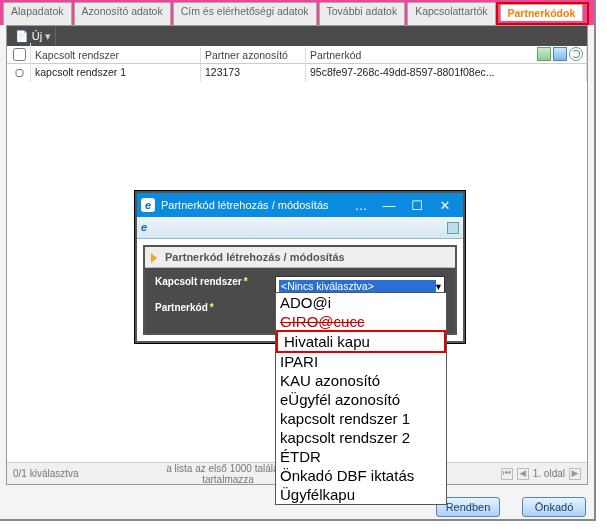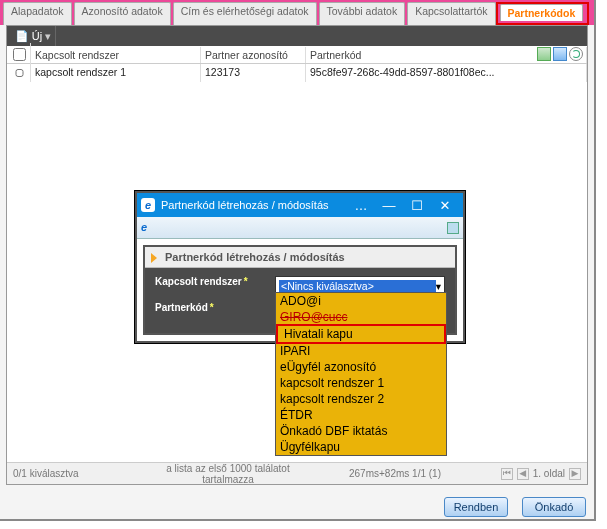--- a/index.html
+++ b/index.html
@@ -117,21 +117,21 @@
   .statusbar .sel { flex:0 0 130px; padding-left:6px;}
   .statusbar .info { flex:0 0 160px; text-align:center;}
   .statusbar .info2 { flex:1; padding-left:30px;}
   .statusbar .pager { flex:0 0 100px; text-align:right; padding-right:6px; display:flex; gap:4px; justify-content:flex-end; align-items:center;}
   .pg-btn{width:12px;height:12px;border:1px solid #bbb;display:inline-flex;align-items:center;justify-content:center;color:#999;font-size:9px;line-height:1;}
 
   
   .bottom-buttons {
     position:absolute;
     right:8px; bottom:2px;
-    display:flex; gap:14px;
+    display:flex; gap:22px;
   }
   .btn {
     min-width:64px;
     height:20px;
     border:1px solid #4a88c7;
     border-radius:3px;
     background: linear-gradient(#e9f3ff,#aed0f2);
     color:#14406f;
     font-size:11px;
     display:flex;align-items:center;justify-content:center;
@@ -206,22 +206,22 @@
     position:relative;
   }
   .sel-display{
     height:20px; border:1px solid #333; background:#fff;color:#000;
     font-size:10.5px; padding:0 3px; display:flex; align-items:center;
   }
   .sel-display .seltxt{flex:1;background:#2a6fd6;color:#fff;padding:0 2px;}
   .sel-display .caret{color:#000;}
   .dropdown{
     position:absolute; top:16px; left:0; right:-2px;
-    background:#eab308; border:1px solid #555; z-index:20;
-    font-size:12px; color:#000;
+    background:#ffffff; border:1px solid #555; z-index:20;
+    font-size:15px; color:#000;
   }
   .dropdown .opt{padding:1px 4px; cursor:pointer;}
   .dropdown .opt.strike{text-decoration:line-through;color:#b00;}
   .opt-highlight{border:2px solid #e10000; padding:0 2px; margin:-1px 0;}
 </style>
 </head>
 <body>
 
 <div class="outer-frame">
 
@@ -305,20 +305,21 @@
                 <span class="seltxt">&lt;Nincs kiválasztva&gt;</span>
                 <span class="caret">▾</span>
               </div>
               <div class="dropdown" id="dropdown">
                   <div class="opt">ADO@i</div>
                   <div class="opt strike">GIRO@cucc</div>
                   <div class="opt-highlight">
                     <div class="opt">Hivatali kapu</div>
                   </div>
                   <div class="opt">IPARI</div>
+                  <div class="opt">KAU azonosító</div>
                   <div class="opt">eÜgyfél azonosító</div>
                   <div class="opt">kapcsolt rendszer 1</div>
                   <div class="opt">kapcsolt rendszer 2</div>
                   <div class="opt">ÉTDR</div>
                   <div class="opt">Önkadó DBF iktatás</div>
                   <div class="opt">Ügyfélkapu</div>
                 </div>
             </div>
           </div>
           <div class="frow">

